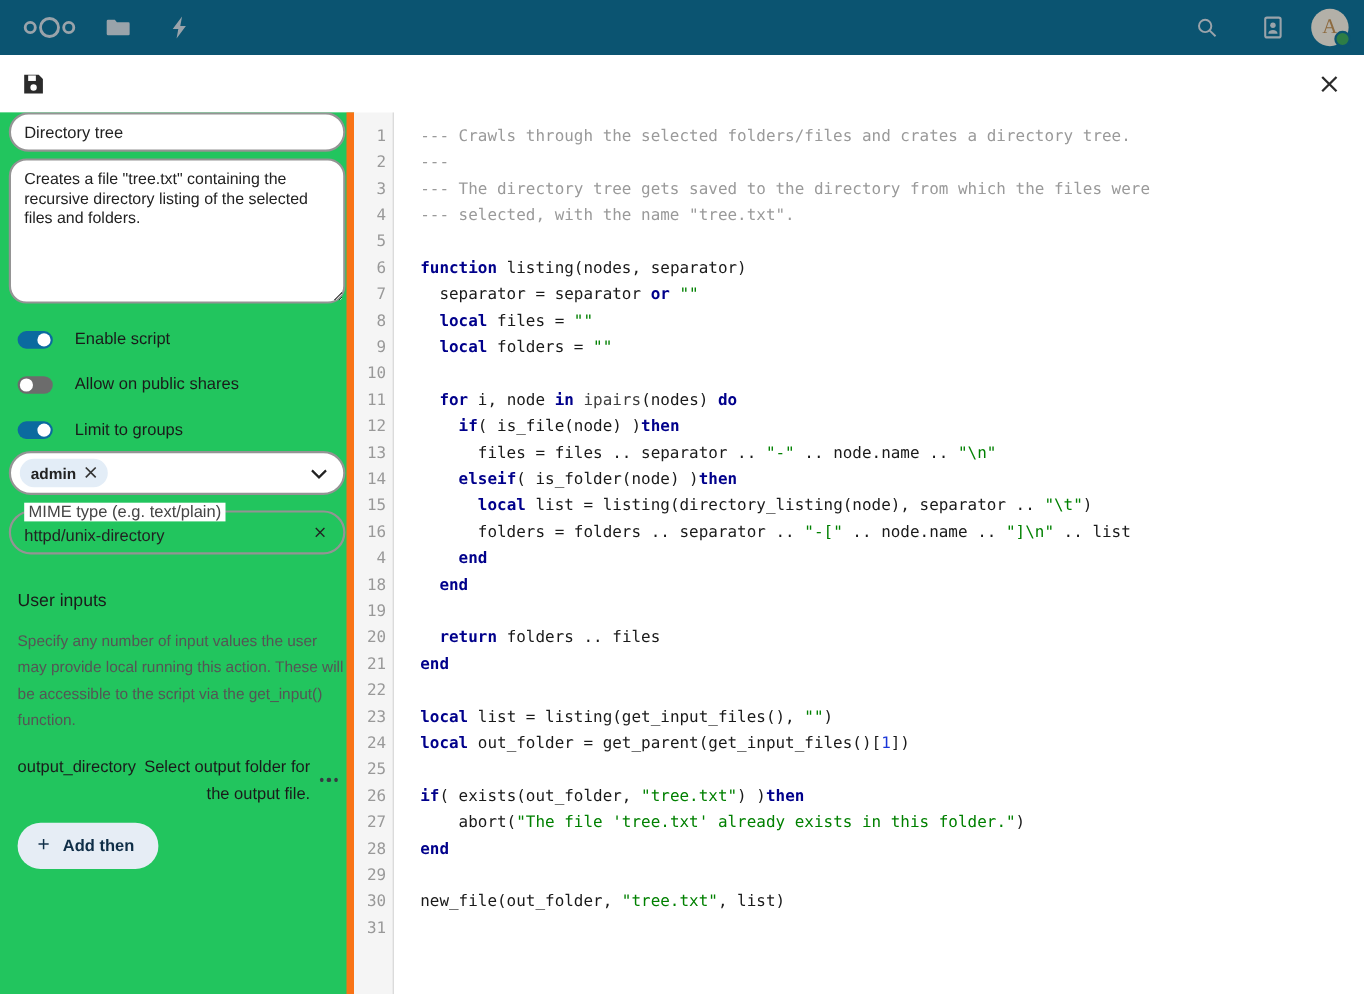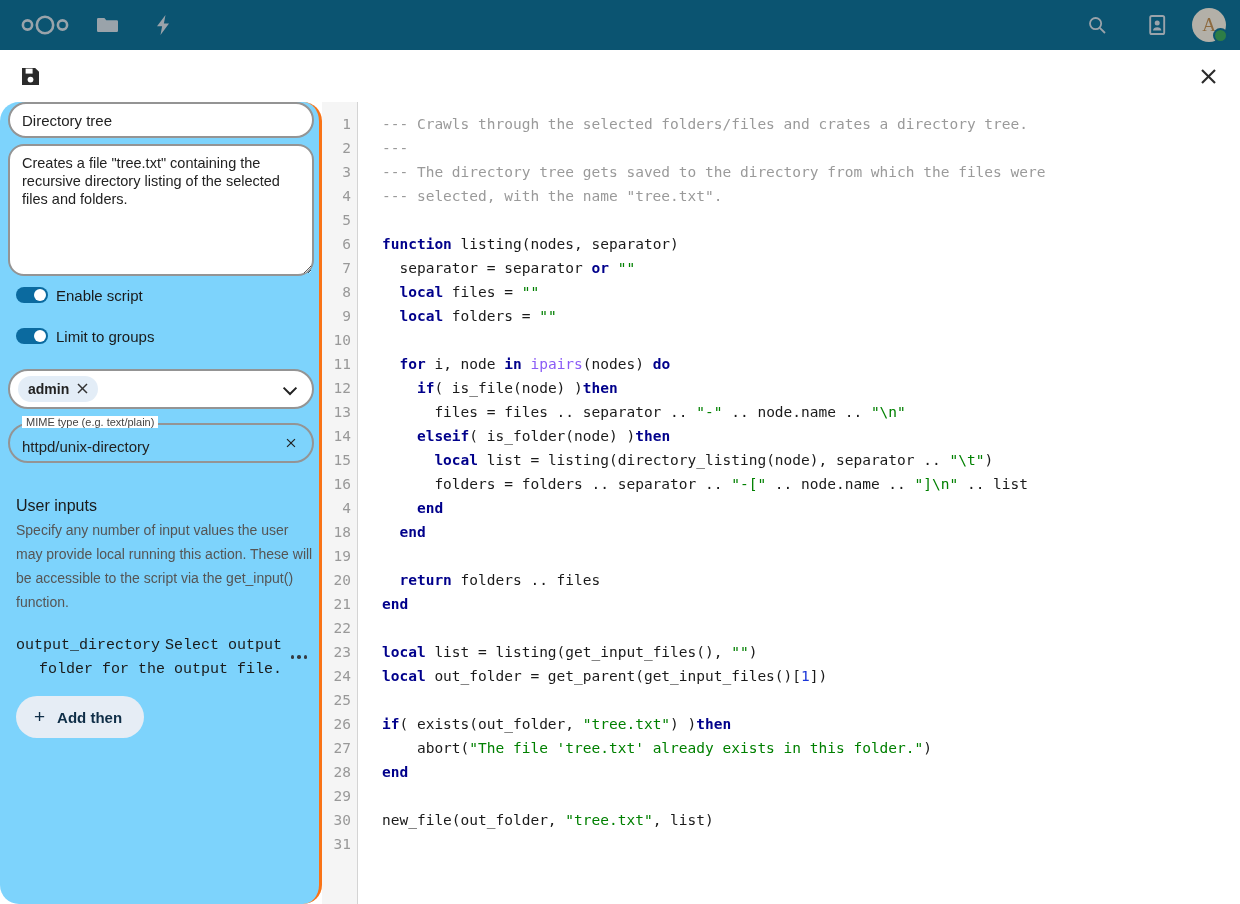--- a/index.html
+++ b/index.html
@@ -75,24 +75,23 @@
   
   .body-split {
     display: flex;
     height: 802px;
     background: #fff;
   }
   .left-panel {
     width: 322px;
     flex: 0 0 322px;
     padding: 0 8px;
-    background: #7dd3fc;
-    border-right: 3px solid #f97316;
+    background: #22c55e;
+    border-right: 7px solid #f97316;
     overflow: hidden;
-    border-radius: 19px;
   }
   .right-panel {
     flex: 1 1 auto;
     background: #fff;
     display: flex;
     overflow: hidden;
   }
 
   
   .text-input {
@@ -119,22 +118,22 @@
     color: #222;
     border: 2px solid #949494;
     border-radius: 16px;
     background: #fff;
     resize: vertical;
     font-family: "Liberation Sans", sans-serif;
     outline: none;
   }
 
   .switch-row {
-    display: flex; align-items: flex-start;
-    gap: 8px;
+    display: flex; align-items: flex-end;
+    gap: 20px;
     height: 30px;
     margin: 11px 0 11px 8px;
     cursor: pointer;
   }
   .switch {
     width: 32px; height: 16px;
     border-radius: 8px;
     position: relative;
     flex: 0 0 32px;
     background: #6c6c6c;
@@ -177,21 +176,21 @@
   .field-wrap {
     position: relative;
     width: 306px;
     margin-top: 14px;
   }
   .field-wrap .legend-label {
     position: absolute;
     left: 14px; top: -7px;
     background: #fff;
     padding: 0 4px;
-    font-size: 11px;
+    font-size: 15px;
     color: #444;
     z-index: 2;
   }
   .mime-input {
     width: 306px; height: 40px;
     border: 2px solid #949494;
     border-radius: 20px;
     padding: 10px 38px 4px 12px;
     font-size: 15px;
     color: #222;
@@ -203,35 +202,34 @@
     position: absolute; right: 12px; top: 9px;
     width: 22px; height: 22px;
     display: flex; align-items: center; justify-content: center;
     border: none; background: transparent;
     font-size: 17px; color: #222; cursor: pointer;
   }
 
   .section-title {
     font-size: 16px;
     color: #1a1a1a;
-    margin: 34px 0 3px 8px;
+    margin: 34px 0 14px 8px;
   }
   .hint-text {
     font-size: 14px;
     line-height: 24px;
     color: #555;
     margin: 0 0 0 8px;
     width: 300px;
   }
   .input-row {
     display: flex;
     align-items: flex-start;
     margin: 20px 0 0 8px;
     width: 300px;
-    font-family: Liberation Mono, monospace;
   }
   .input-row-text {
     flex: 1 1 auto;
     font-size: 15px;
     line-height: 24px;
     color: #1a1a1a;
     text-align: right;
   }
   .input-row-text .inp-name { float: left; }
   .dots-btn {
@@ -288,21 +286,21 @@
     white-space: pre;
     overflow: hidden;
     outline: none;
     cursor: text;
     margin-left: 18px;
   }
   .code-area .ln { height: 24px; }
   .cm { color: #9a9a9a; }
   .kw { color: #00008b; font-weight: bold; }
   .st { color: #008000; }
-  .bi { color: #8b5cf6; }
+  .bi { color: #404040; }
   .nu { color: #1a36d8; }
 </style>
 </head>
 <body>
 
 <div class="appbar">
   <div class="appbar-left">
     <div class="logo">
       <svg width="48" height="22" viewBox="0 0 48 22" aria-hidden="true">
         <circle cx="24" cy="11" r="8.2" fill="none" stroke="#9aa3aa" stroke-width="2.6"></circle>
@@ -366,20 +364,26 @@
 
     <textarea class="desc-area" style="">Creates a file "tree.txt" containing the recursive directory listing of the selected files and folders.</textarea>
 
     <div class="switch-row">
       <span class="switch on">
           <span class="knob"></span>
         </span>
       <span class="switch-label">Enable script</span>
     </div>
 
+    <div class="switch-row">
+      <span class="switch">
+          <span class="knob"></span>
+        </span>
+      <span class="switch-label">Allow on public shares</span>
+    </div>
 
     <div class="switch-row">
       <span class="switch on">
           <span class="knob"></span>
         </span>
       <span class="switch-label">Limit to groups</span>
     </div>
 
     <div class="multiselect">
       <span class="chip">

